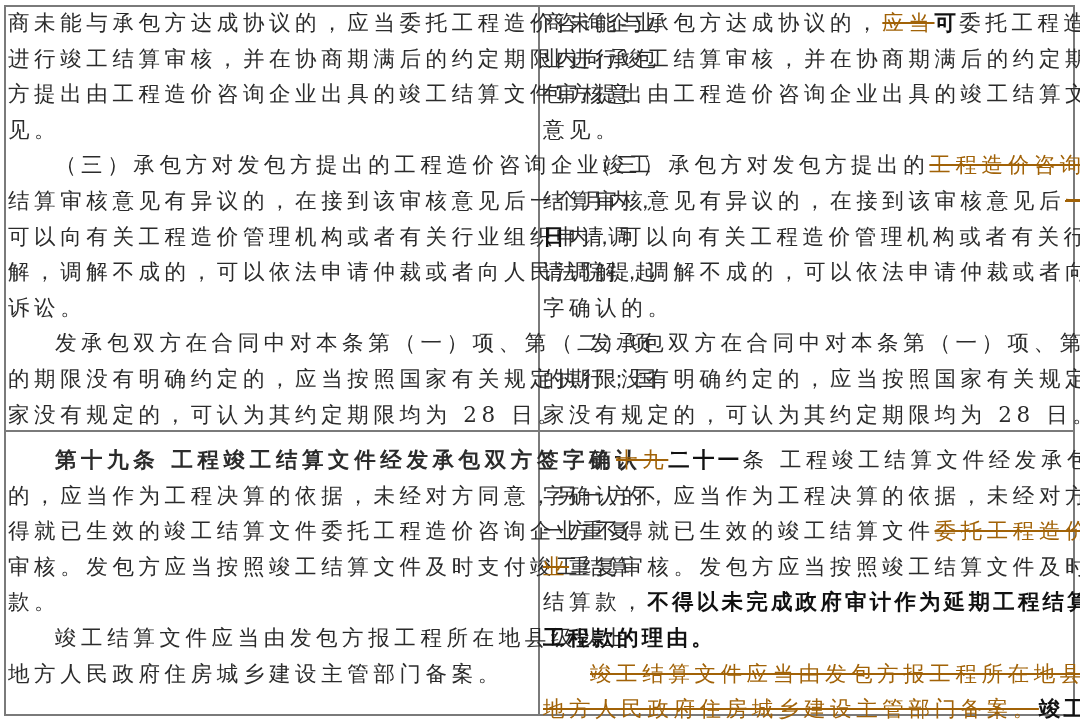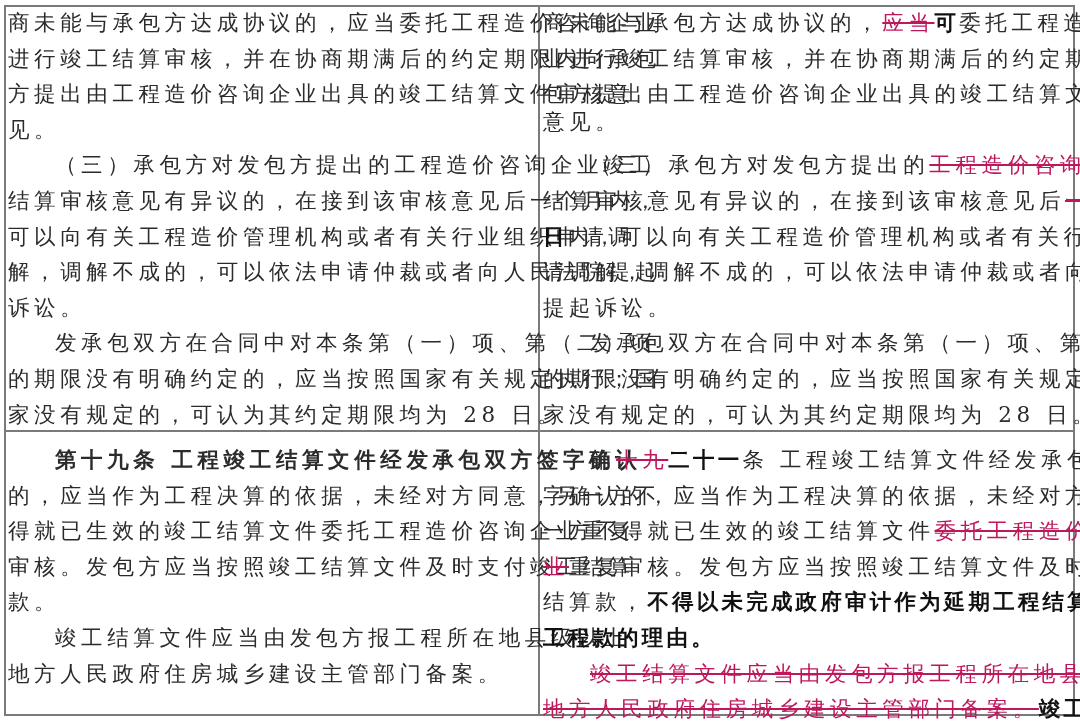--- a/index.html
+++ b/index.html
@@ -50,21 +50,21 @@
       font-size: 21.5px;
       letter-spacing: 4.6px;
       line-height: 30px;
       height: 30px;
     }
     .cell-left { left: 8px; width: 530px; }
     .cell-right { left: 543px; width: 530px; }
     .del {
       text-decoration: line-through;
       text-decoration-thickness: 2px;
-      color: #be185d;
+      color: #a16207;
     }
     .ins {
       font-family: "DejaVu Sans", "Liberation Sans", sans-serif;
       font-weight: bold;
       color: #111;
       letter-spacing: 3.2px;
     }
     .indent { padding-left: 47px; }
   </style>
 </head>
@@ -86,26 +86,26 @@
       <div class="line" style="top: 249.2px;"><span>解，调解不成的，可以依法申请仲裁或者向人民法院提起</span></div>
       <div class="line" style="top: 284.8px;"><span>诉讼。</span></div>
       <div class="line indent" style="top: 320.4px;"><span>发承包双方在合同中对本条第（一）项、第（二）项</span></div>
       <div class="line" style="top: 356px;"><span>的期限没有明确约定的，应当按照国家有关规定执行；国</span></div>
       <div class="line" style="top: 391.6px;"><span>家没有规定的，可认为其约定期限均为 28 日。</span></div>
     </div>
     <div class="cell cell-right" style="top: 8px;">
       <div class="line" style="top: 0px;"><span>商未能与承包方达成协议的，</span><span class="del">应当</span><span class="ins">可</span><span>委托工程造价咨询企</span></div>
       <div class="line" style="top: 35.6px;"><span>业进行竣工结算审核，并在协商期满后的约定期限内向承</span></div>
       <div class="line" style="top: 71.2px;"><span>包方提出由工程造价咨询企业出具的竣工结算文件审核</span></div>
-      <div class="line" style="top: 99px; text-align: center;"><span>意见。</span></div>
+      <div class="line" style="top: 107px; text-align: center;"><span>意见。</span></div>
       <div class="line indent" style="top: 142.4px;"><span>（三）承包方对发包方提出的</span><span class="del">工程造价咨询企业</span></div>
       <div class="line" style="top: 178px;"><span>结算审核意见有异议的，在接到该审核意见后</span><span class="del">一个月</span></div>
       <div class="line" style="top: 213.6px;"><span class="ins">日</span><span>内，可以向有关工程造价管理机构或者有关行业组织申</span></div>
       <div class="line" style="top: 249.2px;"><span>请调解，调解不成的，可以依法申请仲裁或者向人民法院</span></div>
-      <div class="line" style="top: 284.8px;"><span>提起诉讼。</span></div>
+      <div class="line" style="top: 284.8px;"><span>字确认的。</span></div>
       <div class="line indent" style="top: 320.4px;"><span>发承包双方在合同中对本条第（一）项、第（二）项</span></div>
       <div class="line" style="top: 356px;"><span>的期限没有明确约定的，应当按照国家有关规定执行；国</span></div>
       <div class="line" style="top: 391.6px;"><span>家没有规定的，可认为其约定期限均为 28 日。</span></div>
     </div>
     <div class="cell cell-left" style="top: 445px;">
       <div class="line indent" style="top: 0px; font-weight: bold;"><span>第十九条 工程竣工结算文件经发承包双方签字确认</span></div>
       <div class="line" style="top: 35.6px;"><span>的，应当作为工程决算的依据，未经对方同意，另一方不</span></div>
       <div class="line" style="top: 71.2px;"><span>得就已生效的竣工结算文件委托工程造价咨询企业重复</span></div>
       <div class="line" style="top: 106.8px;"><span>审核。发包方应当按照竣工结算文件及时支付竣工结算</span></div>
       <div class="line" style="top: 142.4px;"><span>款。</span></div>

